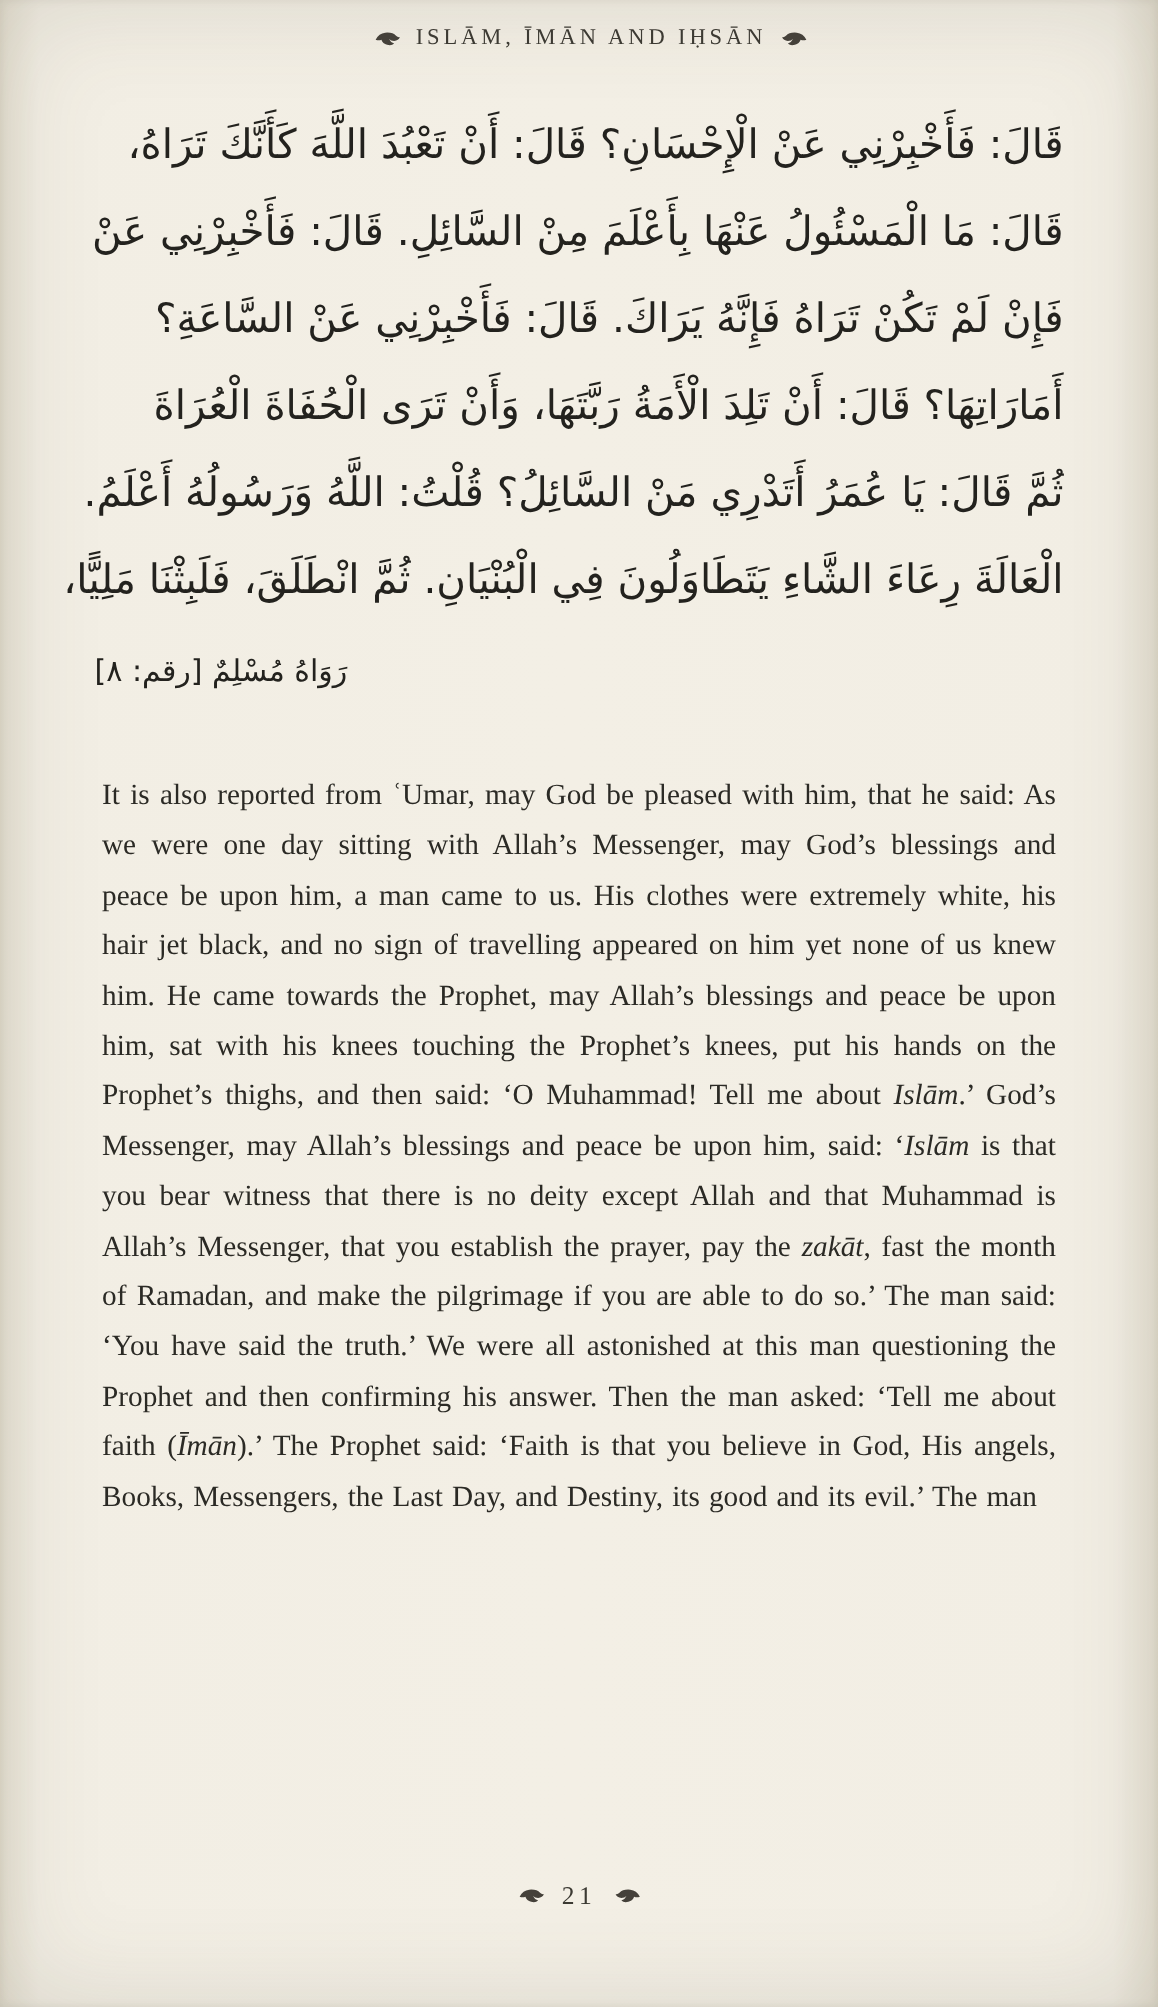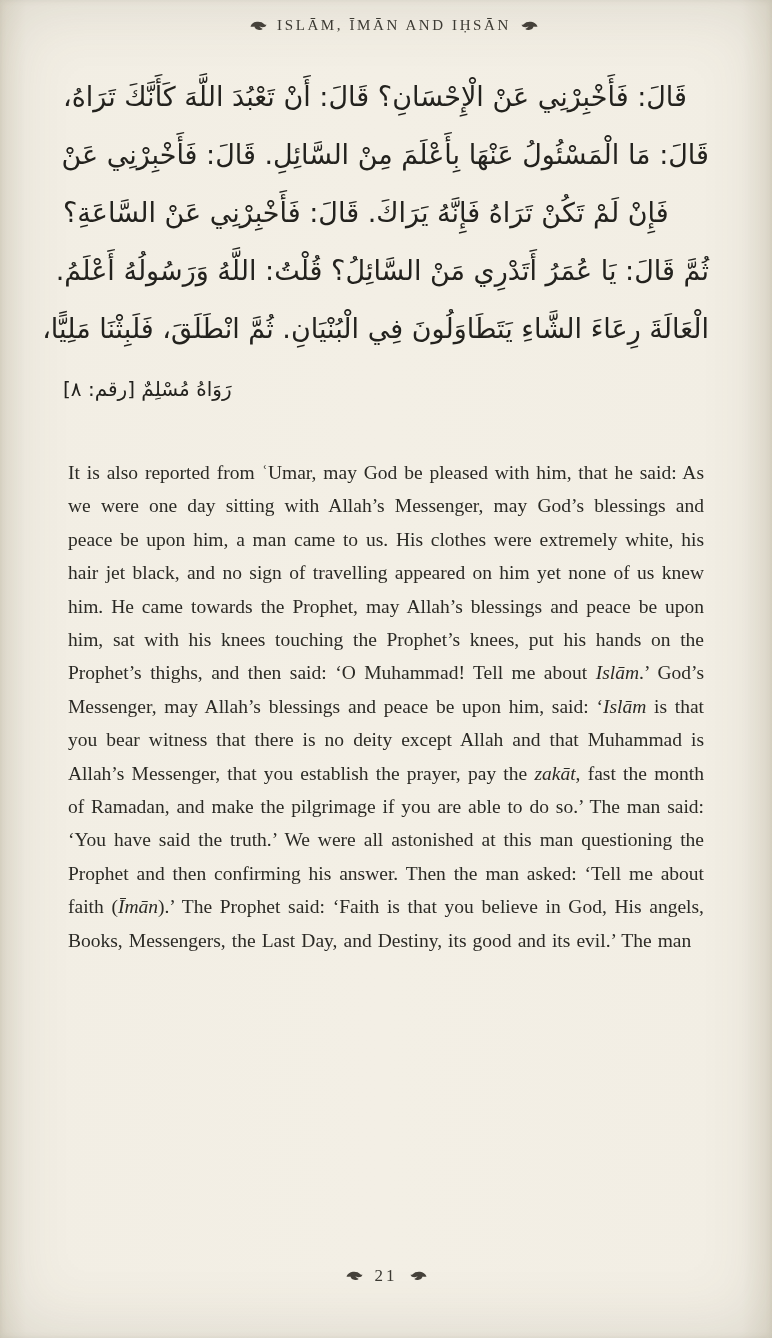--- a/index.html
+++ b/index.html
@@ -24,41 +24,41 @@
   }
   .ornament{ color:#45413a; display:inline-flex; align-items:center; }
   .ornament svg{ width:17px; height:12px; }
   .ornament.flip svg{ transform:scaleX(-1); }
   .arabic-block{
     direction:rtl;
     width:646px; margin:34px auto 0;
     font-family:"DejaVu Sans", sans-serif;
     font-size:27px; line-height:58px;
     color:#23221e;
-    text-align:left;
+    text-align:right;
   }
   .arabic-line{ white-space:nowrap; }
   .attribution{
     direction:rtl;
     width:646px; margin:14px auto 0;
     font-family:"DejaVu Sans", sans-serif;
     font-size:20px; line-height:34px;
     color:#23221e;
     text-align:left;
   }
   .english{
     width:636px; margin:50px auto 12px;
     font-size:19.5px; line-height:33.4px;
     text-align:justify;
     color:#2b2a25;
     word-spacing:1.2px;
   }
   .english em{ font-style:italic; }
   .page-footer{
-    position:absolute; left:0; right:0; bottom:52px;
+    position:absolute; left:0; right:0; bottom:64px;
     display:flex; align-items:center; justify-content:center; gap:12px;
     font-size:17px; color:#3c3a33;
   }
   .page-number{ letter-spacing:3px; }
 </style>
 </head>
 <body>
 
 <div class="page">
 
@@ -73,20 +73,21 @@
       <svg viewBox="0 0 40 26" aria-hidden="true">
         <path d="M1 14 Q6 4 16 3 Q28 2 33 8 Q36 11 39 10 Q37 16 30 16 Q25 16 22 13 Q24 18 30 20 Q26 24 19 22 Q12 20 10 14 Q6 16 1 14 Z" fill="currentColor"></path>
       </svg>
     </span>
   </header>
 
   <div class="arabic-block" dir="rtl" lang="ar">
       <div class="arabic-line">قَالَ: فَأَخْبِرْنِي عَنْ الْإِحْسَانِ؟ قَالَ: أَنْ تَعْبُدَ اللَّهَ كَأَنَّكَ تَرَاهُ،</div>
       <div class="arabic-line">قَالَ: مَا الْمَسْئُولُ عَنْهَا بِأَعْلَمَ مِنْ السَّائِلِ. قَالَ: فَأَخْبِرْنِي عَنْ</div>
       <div class="arabic-line">فَإِنْ لَمْ تَكُنْ تَرَاهُ فَإِنَّهُ يَرَاكَ. قَالَ: فَأَخْبِرْنِي عَنْ السَّاعَةِ؟</div>
+      <div class="arabic-line">أَمَارَاتِهَا؟ قَالَ: أَنْ تَلِدَ الْأَمَةُ رَبَّتَهَا، وَأَنْ تَرَى الْحُفَاةَ الْعُرَاةَ</div>
       <div class="arabic-line">ثُمَّ قَالَ: يَا عُمَرُ أَتَدْرِي مَنْ السَّائِلُ؟ قُلْتُ: اللَّهُ وَرَسُولُهُ أَعْلَمُ.</div>
       <div class="arabic-line">الْعَالَةَ رِعَاءَ الشَّاءِ يَتَطَاوَلُونَ فِي الْبُنْيَانِ. ثُمَّ انْطَلَقَ، فَلَبِثْنَا مَلِيًّا،</div>
     </div>
 
   <div class="attribution" dir="rtl" lang="ar">رَوَاهُ مُسْلِمٌ [رقم: ٨]</div>
 
   <p class="english" lang="en"><span>It is also reported from ʿUmar, may God be pleased with him, that he said: As we were one day sitting with Allah’s Messenger, may God’s blessings and peace be upon him, a man came to us. His clothes were extremely white, his hair jet black, and no sign of travelling appeared on him yet none of us knew him. He came towards the Prophet, may Allah’s blessings and peace be upon him, sat with his knees touching the Prophet’s knees, put his hands on the Prophet’s thighs, and then said: ‘O Muhammad! Tell me about </span><em>Islām</em><span>.’ God’s Messenger, may Allah’s blessings and peace be upon him, said: ‘</span><em>Islām</em><span> is that you bear witness that there is no deity except Allah and that Muhammad is Allah’s Messenger, that you establish the prayer, pay the </span><em>zakāt</em><span>, fast the month of Ramadan, and make the pilgrimage if you are able to do so.’ The man said: ‘You have said the truth.’ We were all astonished at this man questioning the Prophet and then confirming his answer. Then the man asked: ‘Tell me about faith (</span><em>Īmān</em><span>).’ The Prophet said: ‘Faith is that you believe in God, His angels, Books, Messengers, the Last Day, and Destiny, its good and its evil.’ The man</span></p>
 
   <footer class="page-footer">
     <span class="ornament">

